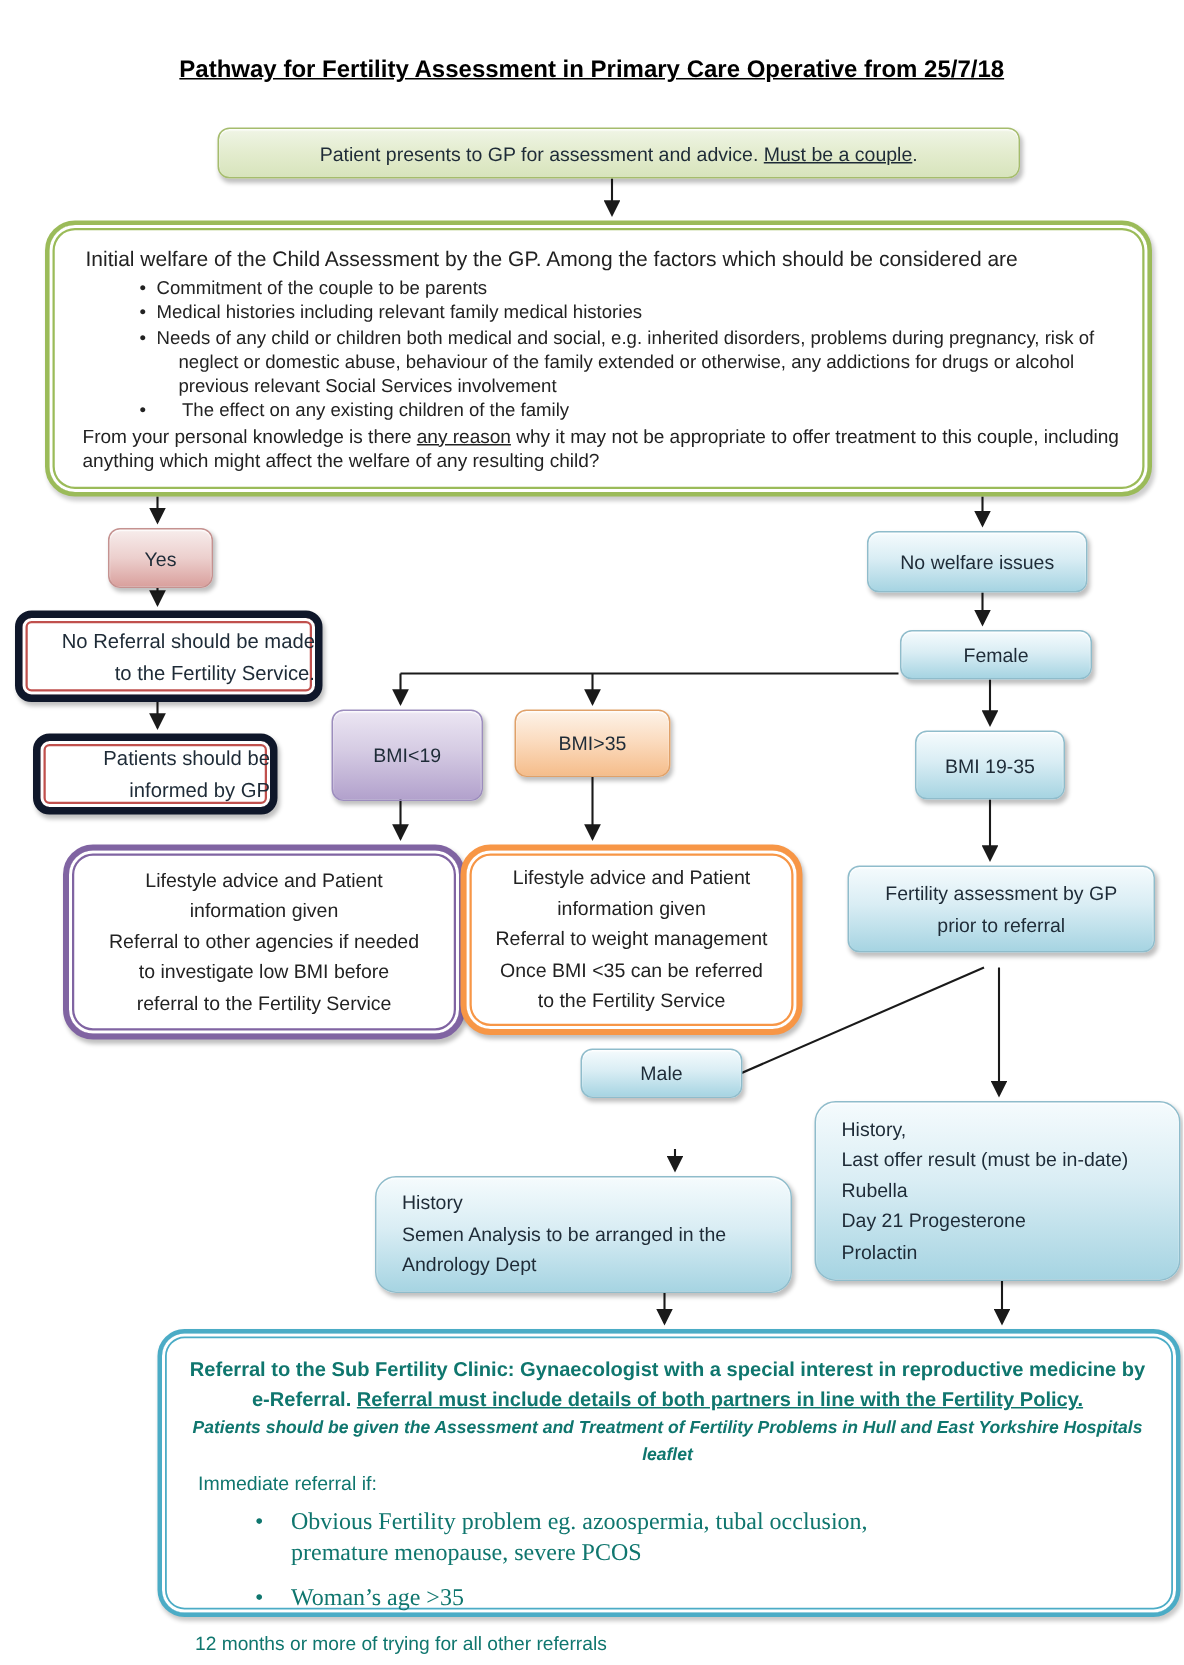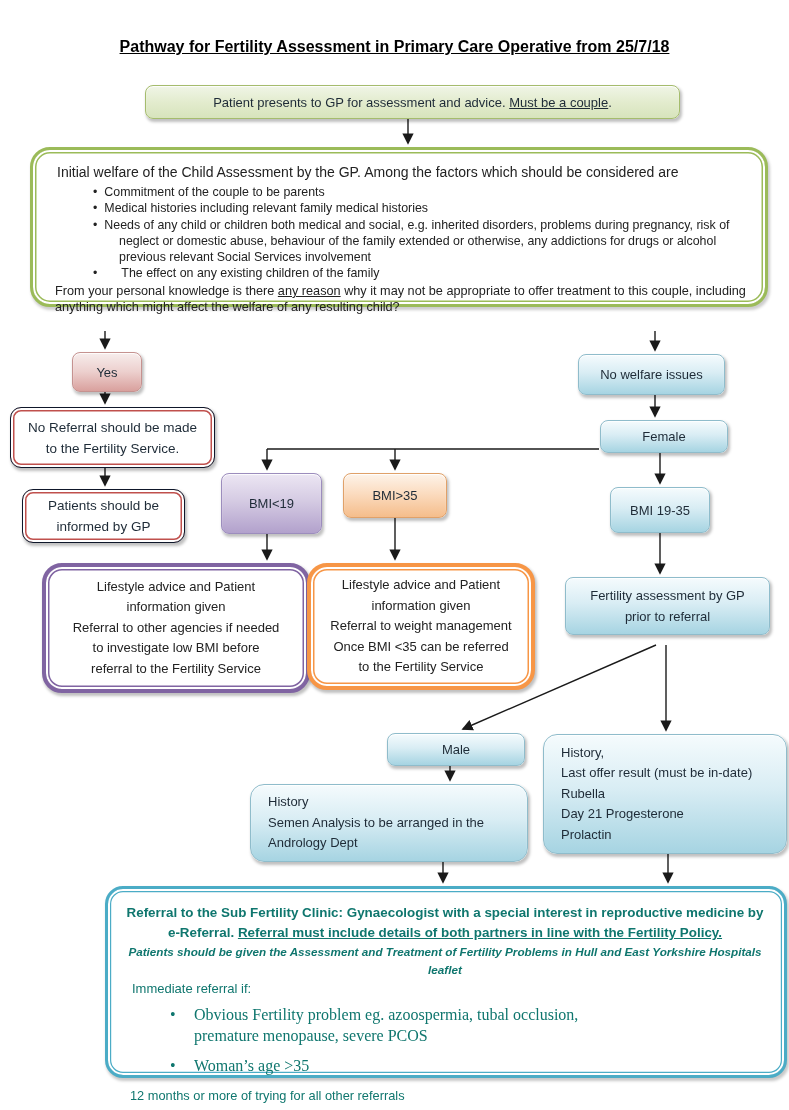--- a/index.html
+++ b/index.html
@@ -25,22 +25,23 @@
   .blue-grad  { background:linear-gradient(180deg,#f5fbfd 0%,#d9edf4 45%,#a6d4e2 100%); border-color:#8fbccb; }
   .pink-grad  { background:linear-gradient(180deg,#f7edec 0%,#eccfcd 50%,#d9a09d 100%); border-color:#c59290; }
   .purple-grad{ background:linear-gradient(180deg,#ece6f3 0%,#d5cbe3 45%,#b2a1cc 100%); border-color:#9c8dbd; }
   .orange-grad{ background:linear-gradient(180deg,#fdf3e9 0%,#fbdcc0 45%,#f5bd8b 100%); border-color:#e0a169; }
   .dbl { background:#fff; }
   .dbl-olive {
     border:3px solid #9bbb59; border-radius:20px;
     box-shadow: inset 0 0 0 2px #fff, inset 0 0 0 3.5px #9bbb59, 1.5px 2.5px 3px rgba(0,0,0,.2);
   }
   .dbl-red {
-    border:1px solid #0f172a; border-radius:11px;
+    border:5px solid #0f172a; border-radius:11px;
     box-shadow: inset 0 0 0 2px #fff, inset 0 0 0 3.5px #c0504d, 1.5px 2.5px 3px rgba(0,0,0,.25);
+    text-align: right;
   }
   .dbl-purple {
     border:4px solid #8064a2; border-radius:20px;
     box-shadow: inset 0 0 0 2px #fff, inset 0 0 0 3.5px #8064a2, 1.5px 2.5px 3px rgba(0,0,0,.25);
   }
   .dbl-orange {
     border:4px solid #f79646; border-radius:20px;
     box-shadow: inset 0 0 0 2px #fff, inset 0 0 0 3.5px #f79646, 1.5px 2.5px 3px rgba(0,0,0,.25);
   }
   .dbl-teal {
@@ -105,21 +106,21 @@
       <path d="M668,854 V882" marker-end="url(#ah)"></path>
     </g>
   </svg>
 
   <div class="node grad green-grad" style="left:145px; top:85px; width:535px; height:34px;">
     <div>
       <span>Patient presents to GP for assessment and advice. </span><span class="u">Must be a couple</span><span>.</span>
     </div>
   </div>
 
-  <div class="node dbl dbl-olive welfare" style="left:30px; top:147px; width:738px; height:160px;">
+  <div class="node dbl dbl-olive welfare" style="left:30px; top:147px; width:738px; height:184px;">
     <div class="welfare-heading">Initial welfare of the Child Assessment by the GP. Among the factors which should be considered are</div>
     <ul class="welfare-bullets">
       <li>Commitment of the couple to be parents</li>
       <li>Medical histories including relevant family medical histories</li>
       <li>Needs of any child or children both medical and social, e.g. inherited disorders, problems during pregnancy, risk of neglect or domestic abuse, behaviour of the family extended or otherwise, any addictions for drugs or alcohol previous relevant Social Services involvement</li>
       <li>The effect on any existing children of the family</li>
     </ul>
     <div class="welfare-q">
       <span>From your personal knowledge is there </span><span class="u">any reason</span><span> why it may not be appropriate to offer treatment to this couple, including anything which might affect the welfare of any resulting child?</span>
     </div>
@@ -183,21 +184,21 @@
     </div>
   </div>
 
   <div class="node grad blue-grad two-line" style="left:565px; top:577px; width:205px; height:58px;">
     <div class="lines">
       <span>Fertility assessment by GP</span>
       <span>prior to referral</span>
     </div>
   </div>
 
-  <div class="node grad blue-grad" style="left:387px; top:733px; width:138px; height:33px;">
+  <div class="node grad blue-grad" style="left:387px; top:699px; width:108px; height:33px;">
     <span>Male</span>
   </div>
 
   <div class="node grad blue-grad left-text" style="left:250px; top:784px; width:278px; height:78px; border-radius:14px;">
     <div class="lines">
       <span>History</span>
       <span>Semen Analysis to be arranged in the</span>
       <span>Andrology Dept</span>
     </div>
   </div>

